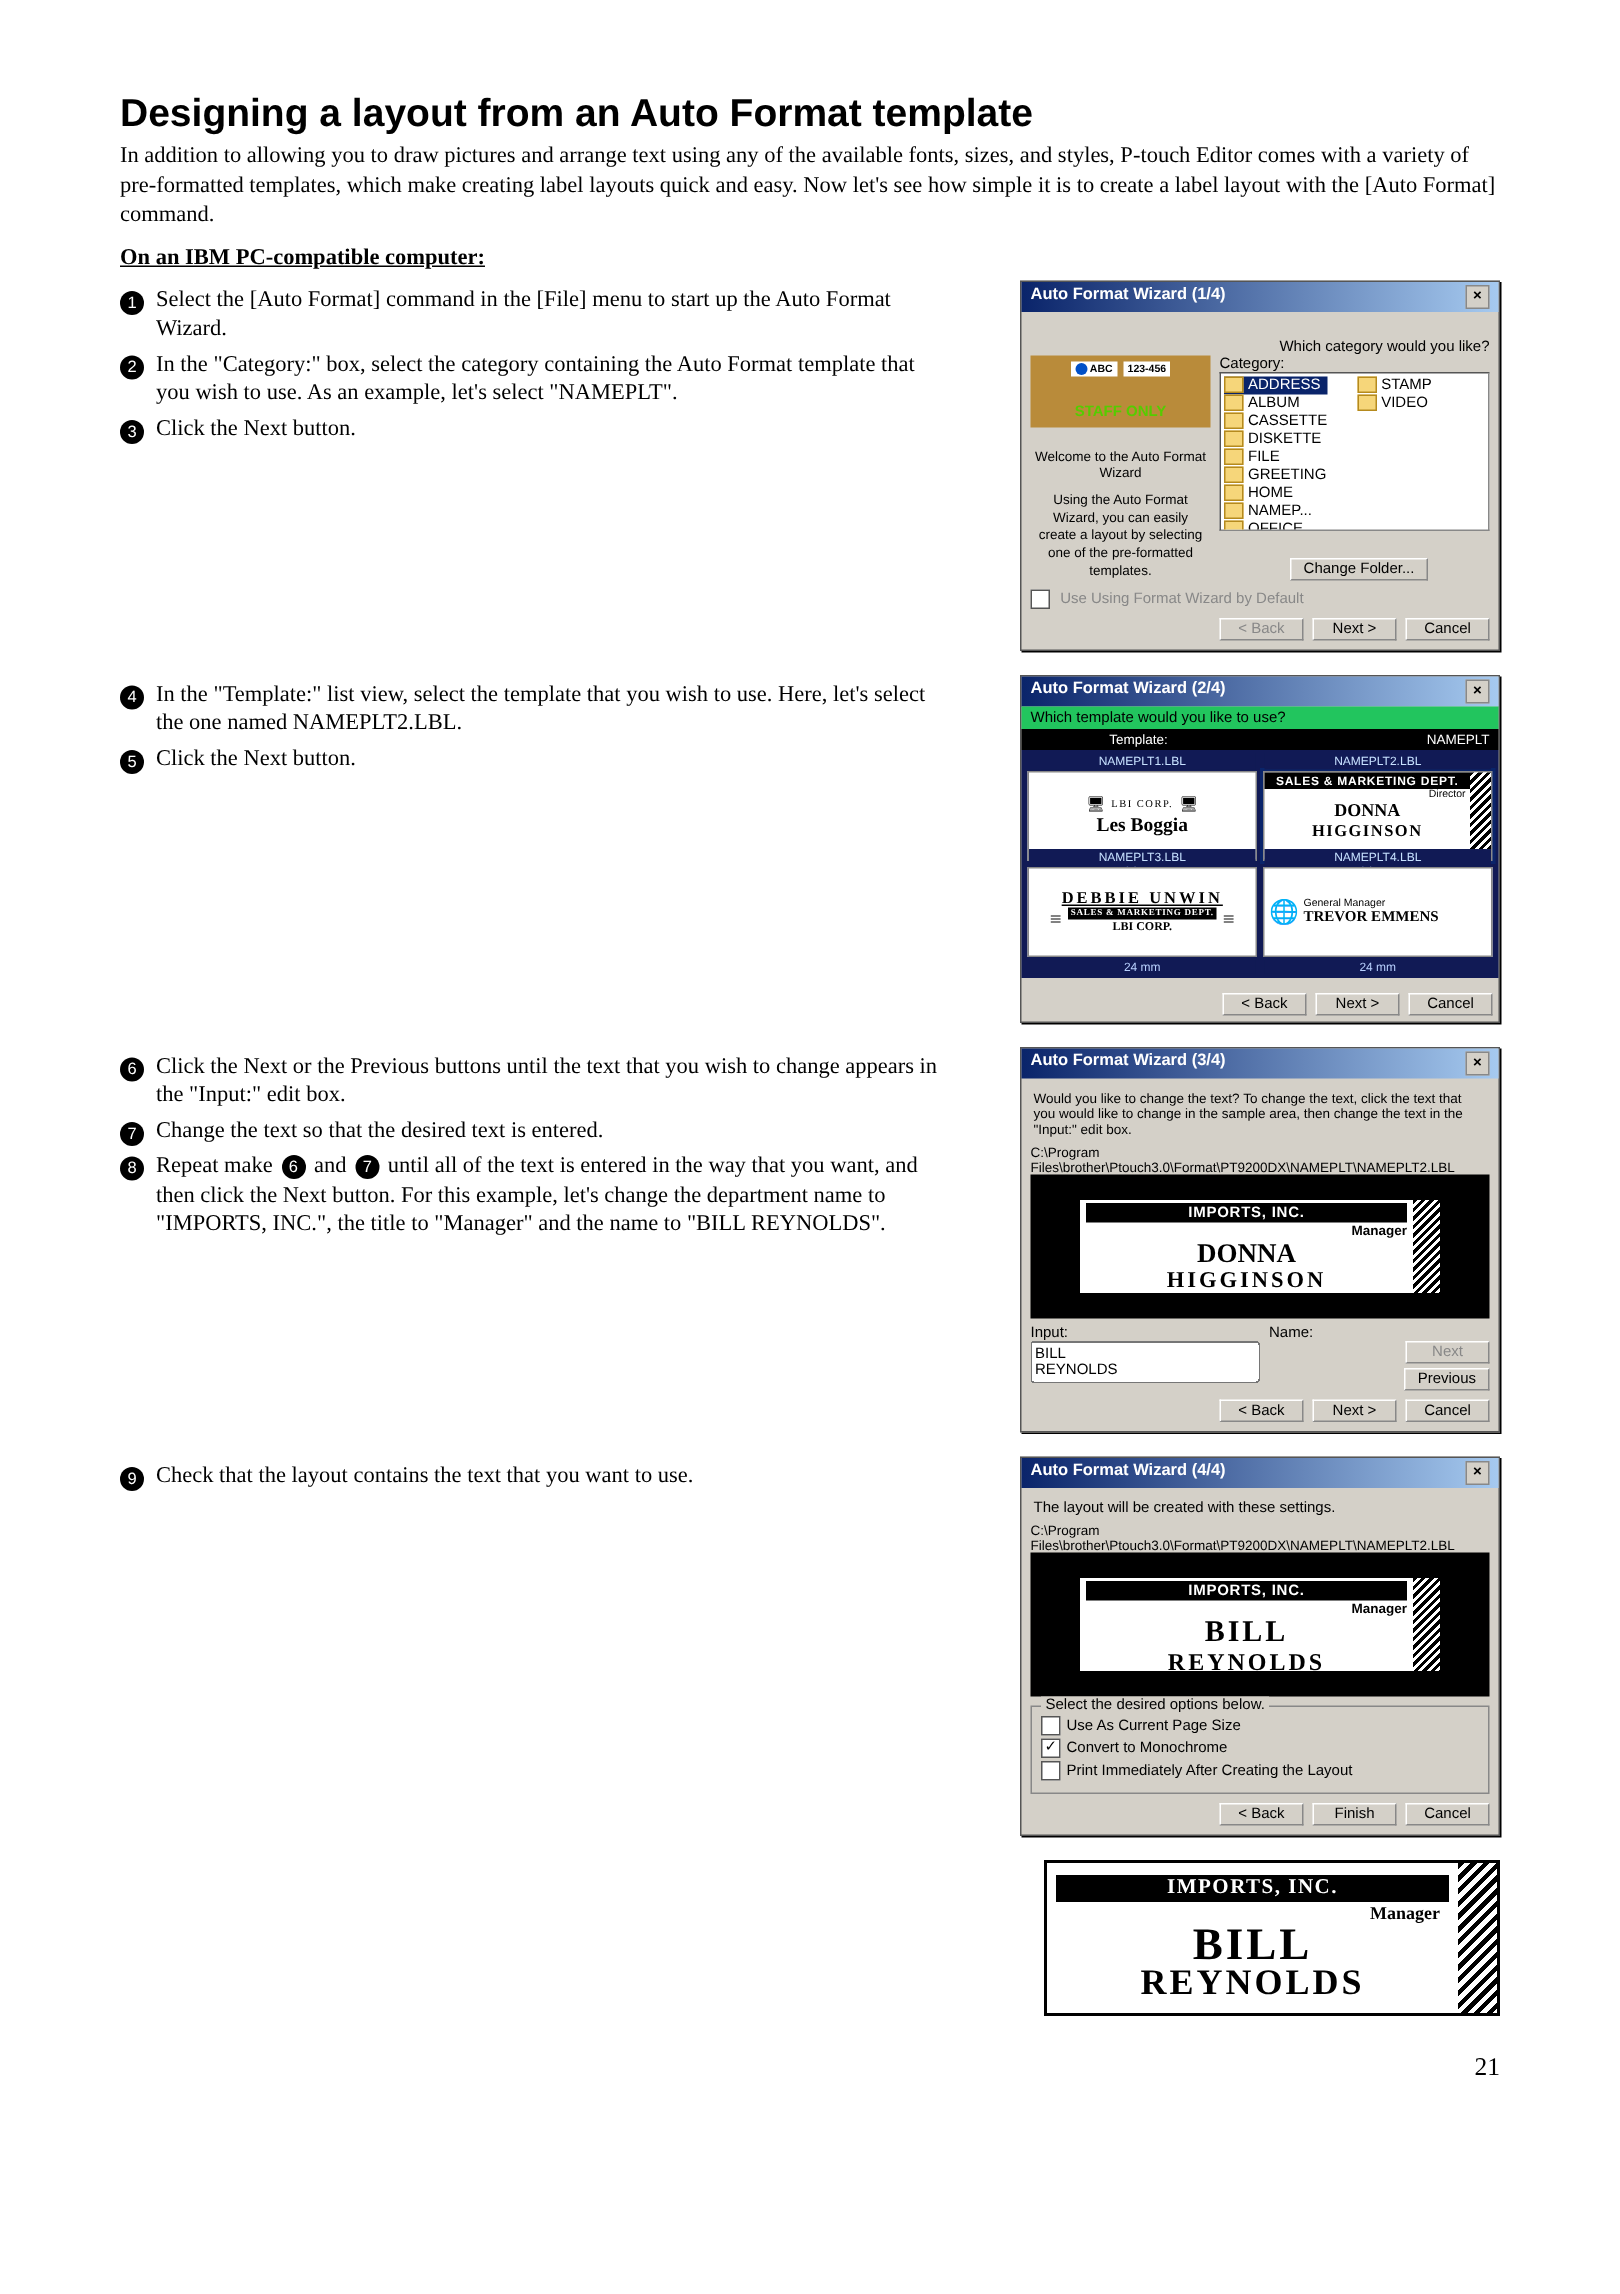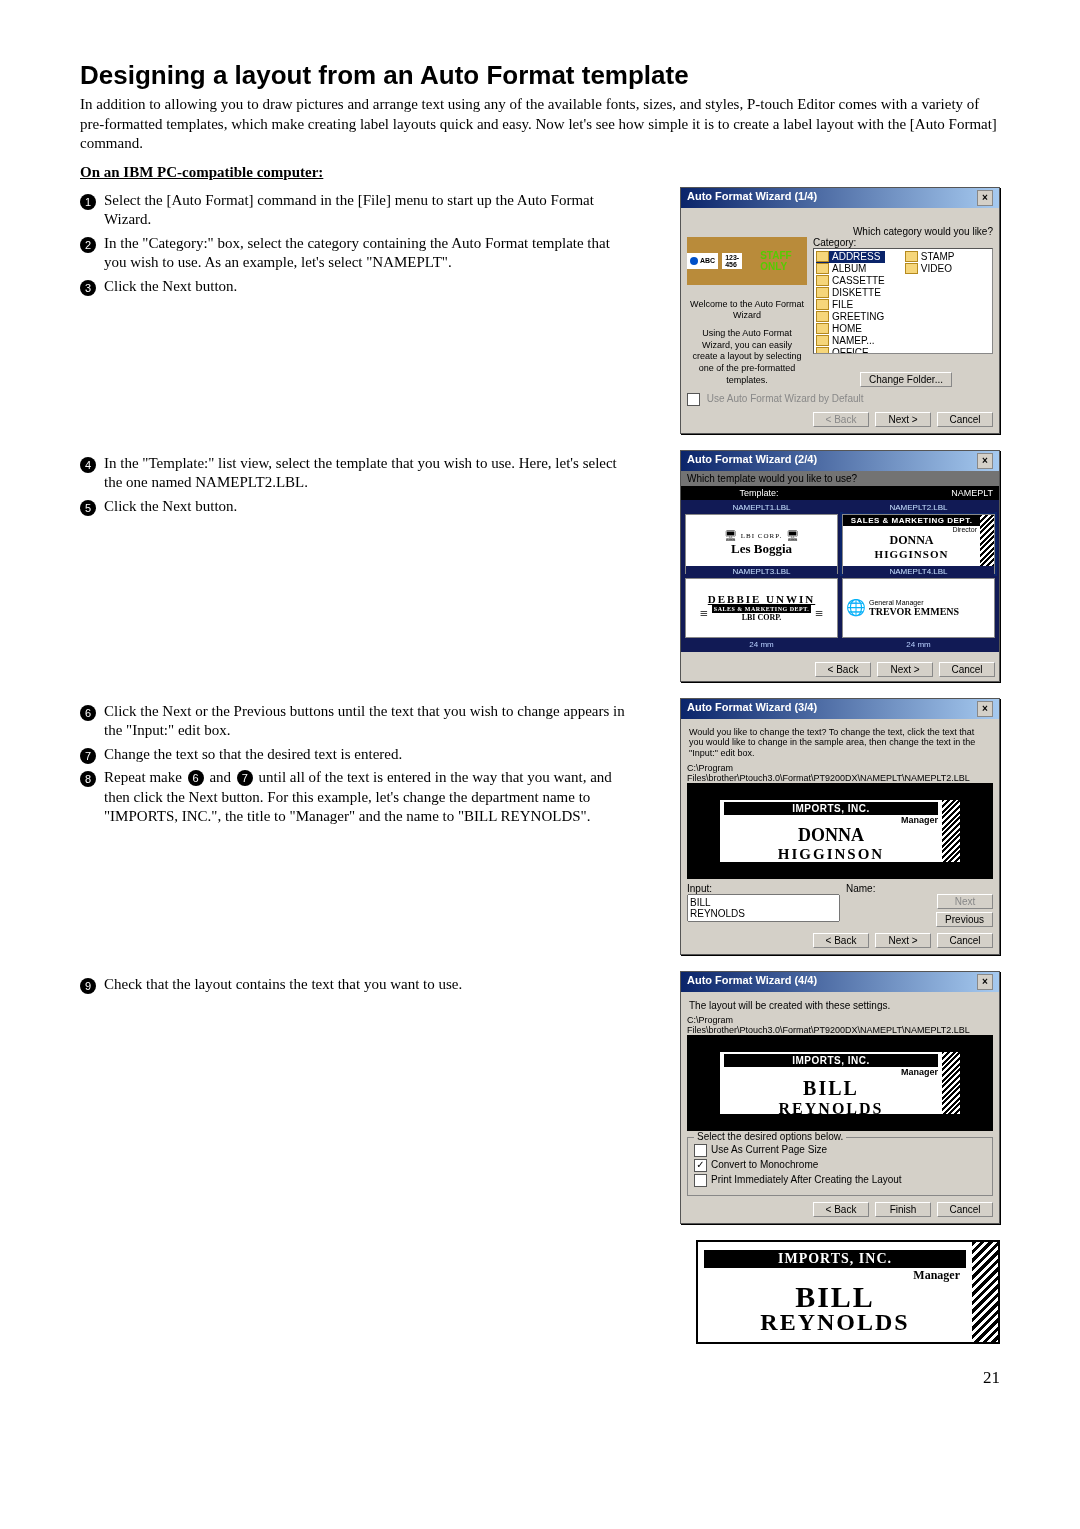--- a/index.html
+++ b/index.html
@@ -63,21 +63,21 @@
     padding:1px 8px; min-width:56px; margin-left:6px;
   }
   .dlg button[disabled]{ color:#888; }
   .btnrow { display:flex; justify-content:flex-end; margin-top:6px; }
 
   
   .w1 { display:flex; gap:6px; }
   .w1-left { width:120px; }
   .w1-banner{
     height:48px; background:#b98b3a;
-    display:flex; flex-direction:row; justify-content:center; align-items:center;
+    display:flex; flex-direction:column; justify-content:center; align-items:center;
     color:#5c0; font-weight:bold; font-size:10px; gap:18px;
   }
   .w1-banner .tagrow{ display:flex; gap:4px; }
   .w1-banner .tag{
     background:#fff; color:#000; font-size:7px; padding:1px 3px;
     display:flex; align-items:center;
   }
   .w1-banner .dot{ width:8px;height:8px;border-radius:50%;background:#0050c8;display:inline-block;margin-right:2px;}
   .w1-welcome{
     margin-top:14px; font-size:9px; text-align:center; line-height:1.3;
@@ -90,21 +90,21 @@
   }
   .w1-list .li{ display:flex; align-items:center; gap:3px; padding:0 0 1px 0;}
   .w1-list .folder{
     width:11px;height:9px;background:#f6d67a;border:1px solid #b58a1e;
   }
   .w1-list .sel{ background:#0a246a; color:#fff; }
   .checkbox{ width:11px;height:11px;border:1px solid #555;background:#fff;display:inline-block;vertical-align:middle;margin-right:4px;}
   .checkbox.on::after{content:"✓";display:block;font-size:10px;line-height:9px;text-align:center;}
 
   
-  .w2 .q{ padding:2px 6px; background:#737373;}
+  .w2 .q{ padding:2px 6px; background:#22c55e;}
   .w2 .toprow{ display:flex; background:#000000; color:#fff; font-size:9px;}
   .w2 .toprow .c{ flex:1; text-align:center; padding:2px 0;}
   .w2 .grid{ display:grid; grid-template-columns:1fr 1fr; }
   .thumb{
     height:58px; background:#fff; border:1px solid #888;
     display:flex; align-items:center; justify-content:center; position:relative;
     margin:2px;
   }
   .thumb.sel{ outline:2px solid #0a246a; }
   .thumb .cap{
@@ -266,21 +266,21 @@
                 </div>
               </div>
             </div>
             <div class="btnrow" style="justify-content:center;margin-top:18px;">
               <button>Change Folder...</button>
             </div>
           </div>
         </div>
         <div style="margin-top:6px;font-size:10px;color:#888;">
           <span class="checkbox"></span>
-          <span>Use Auto Format Wizard by Default</span>
+          <span>Use Using Format Wizard by Default</span>
         </div>
         <div class="btnrow">
           <button disabled="">&lt; Back</button>
           <button>Next &gt;</button>
           <button>Cancel</button>
         </div>
       </div>
     </div>
   </div>
 </div>

